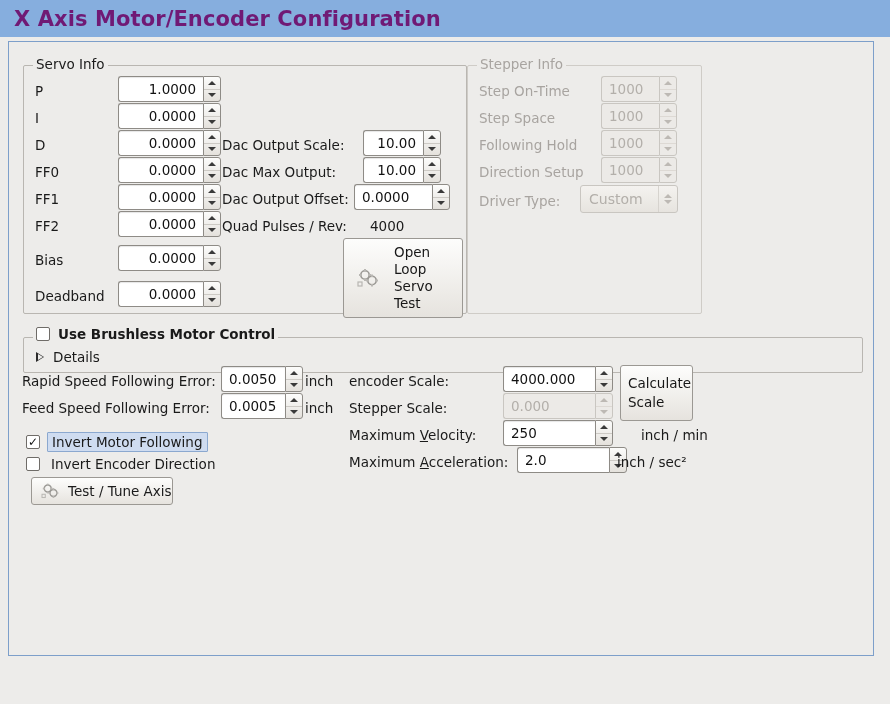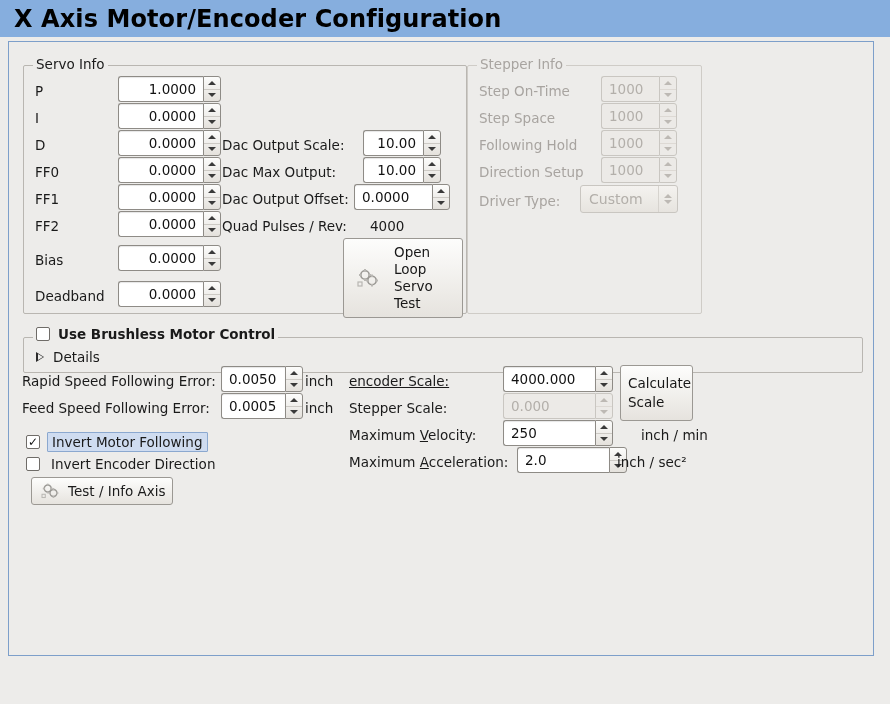--- a/index.html
+++ b/index.html
@@ -12,21 +12,21 @@
     overflow:hidden;
   }
 
   
   .titlebar {
     height:37px; background:#86aede;
     display:flex; align-items:center;
     padding:0 0 0 14px;
   }
   .titlebar .title {
-    color:#000000; font-weight:bold; font-size:24px;
+    color:#701a75; font-weight:bold; font-size:21px;
     letter-spacing:0.1px;
   }
 
   
   .content {
     position:absolute; left:8px; top:41px;
     width:866px; height:615px;
     border:1px solid #7d9fca;
     background:#edecea;
   }
@@ -473,24 +473,24 @@
           <rect x="3" y="7" width="2.6" height="2"></rect>
             <rect x="12.4" y="7" width="2.6" height="2"></rect>
           <rect x="15" y="7.5" width="2" height="2.6"></rect>
             <rect x="15" y="16.9" width="2" height="2.6"></rect>
           <rect x="10" y="12.5" width="2.6" height="2"></rect>
             <rect x="19.4" y="12.5" width="2.6" height="2"></rect>
         </g>
         <rect x="2" y="15" width="4" height="4" fill="none" stroke="#b8b6b2" stroke-width="1.2"></rect>
       </svg>
     </span>
-    <span class="lbl" style="margin-left:6px;">Test / Info Axis</span>
-  </div>
-
-  <div class="lbl abs" style="left:340px; top:331px;text-decoration:underline;">encoder Scale:</div>
+    <span class="lbl" style="margin-left:6px;">Test / Tune Axis</span>
+  </div>
+
+  <div class="lbl abs" style="left:340px; top:331px;">encoder Scale:</div>
   <div class="spin abs" style="left:494px; top:324px;">
     <div class="fld left" style="width:92px;">4000.000</div>
     <div class="btns">
       <div class="up">
           <span class="arrow-up"></span>
         </div>
       <div class="dn">
           <span class="arrow-dn"></span>
         </div>
     </div>

